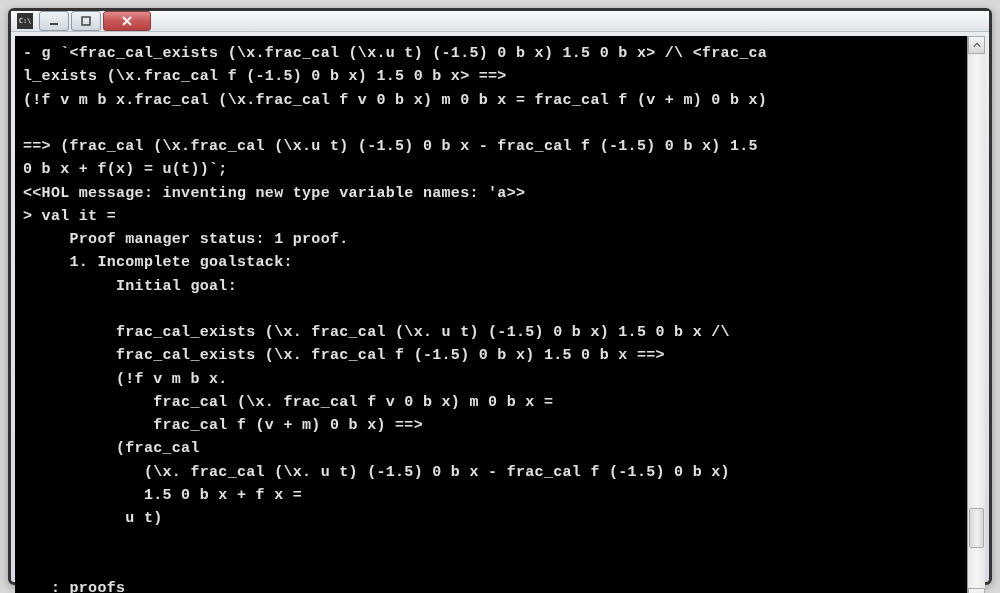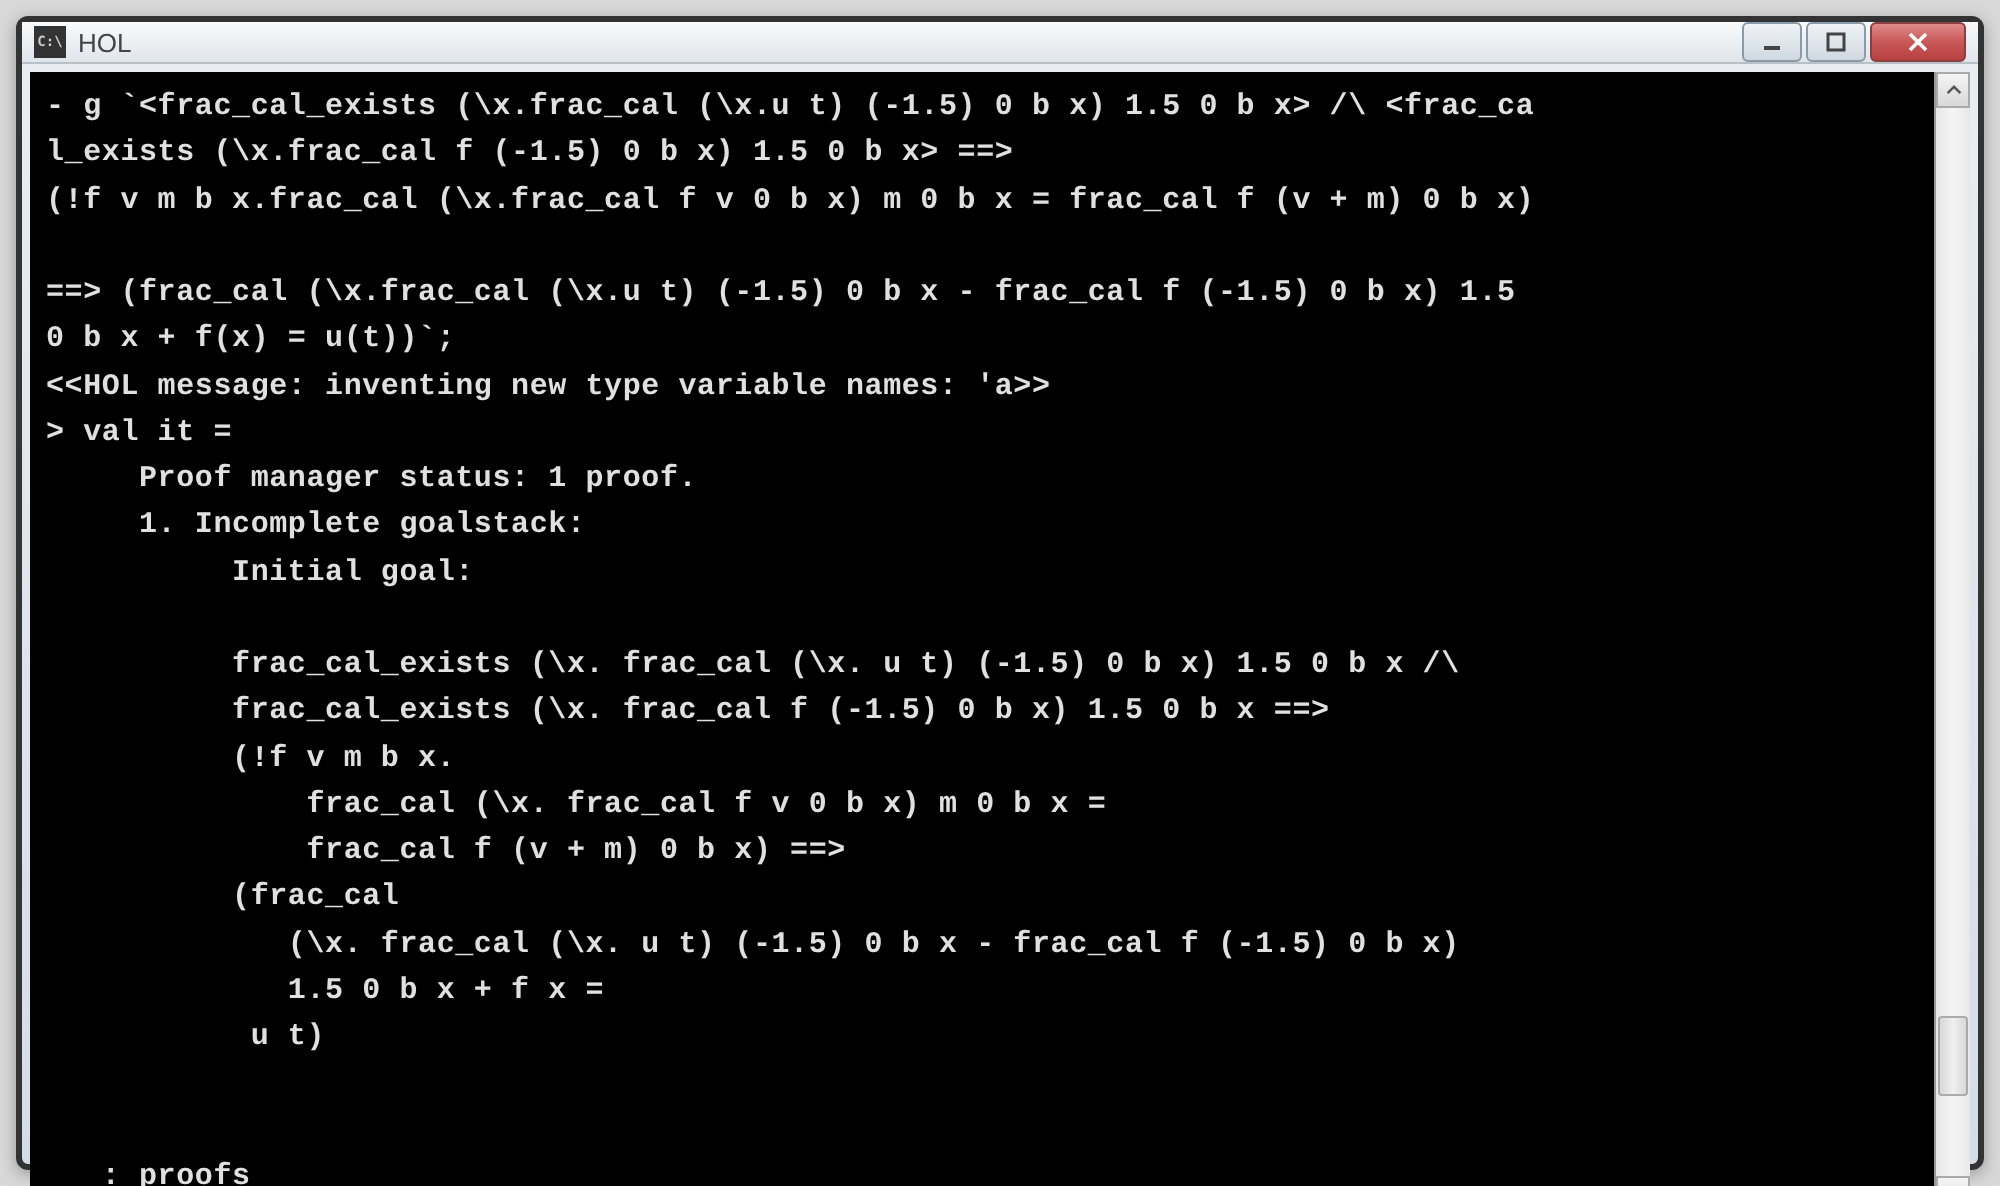--- a/index.html
+++ b/index.html
@@ -134,21 +134,20 @@
     }
   </style>
 </head>
 <body>
 
 <div class="window">
   <div class="titlebar">
     <div class="titlebar-icon">
       <span class="titlebar-icon-text">C:\</span>
     </div>
-    <div class="titlebar-title">HOL</div>
     <div class="titlebar-buttons">
       <div class="tb-btn">
         <svg viewBox="0 0 10 10">
             <rect x="1" y="7" width="8" height="2" fill="#444"></rect>
           </svg>
       </div>
       <div class="tb-btn">
         <svg viewBox="0 0 10 10">
             <rect x="1" y="1" width="8" height="8" fill="none" stroke="#444" stroke-width="1.5"></rect>
           </svg>

